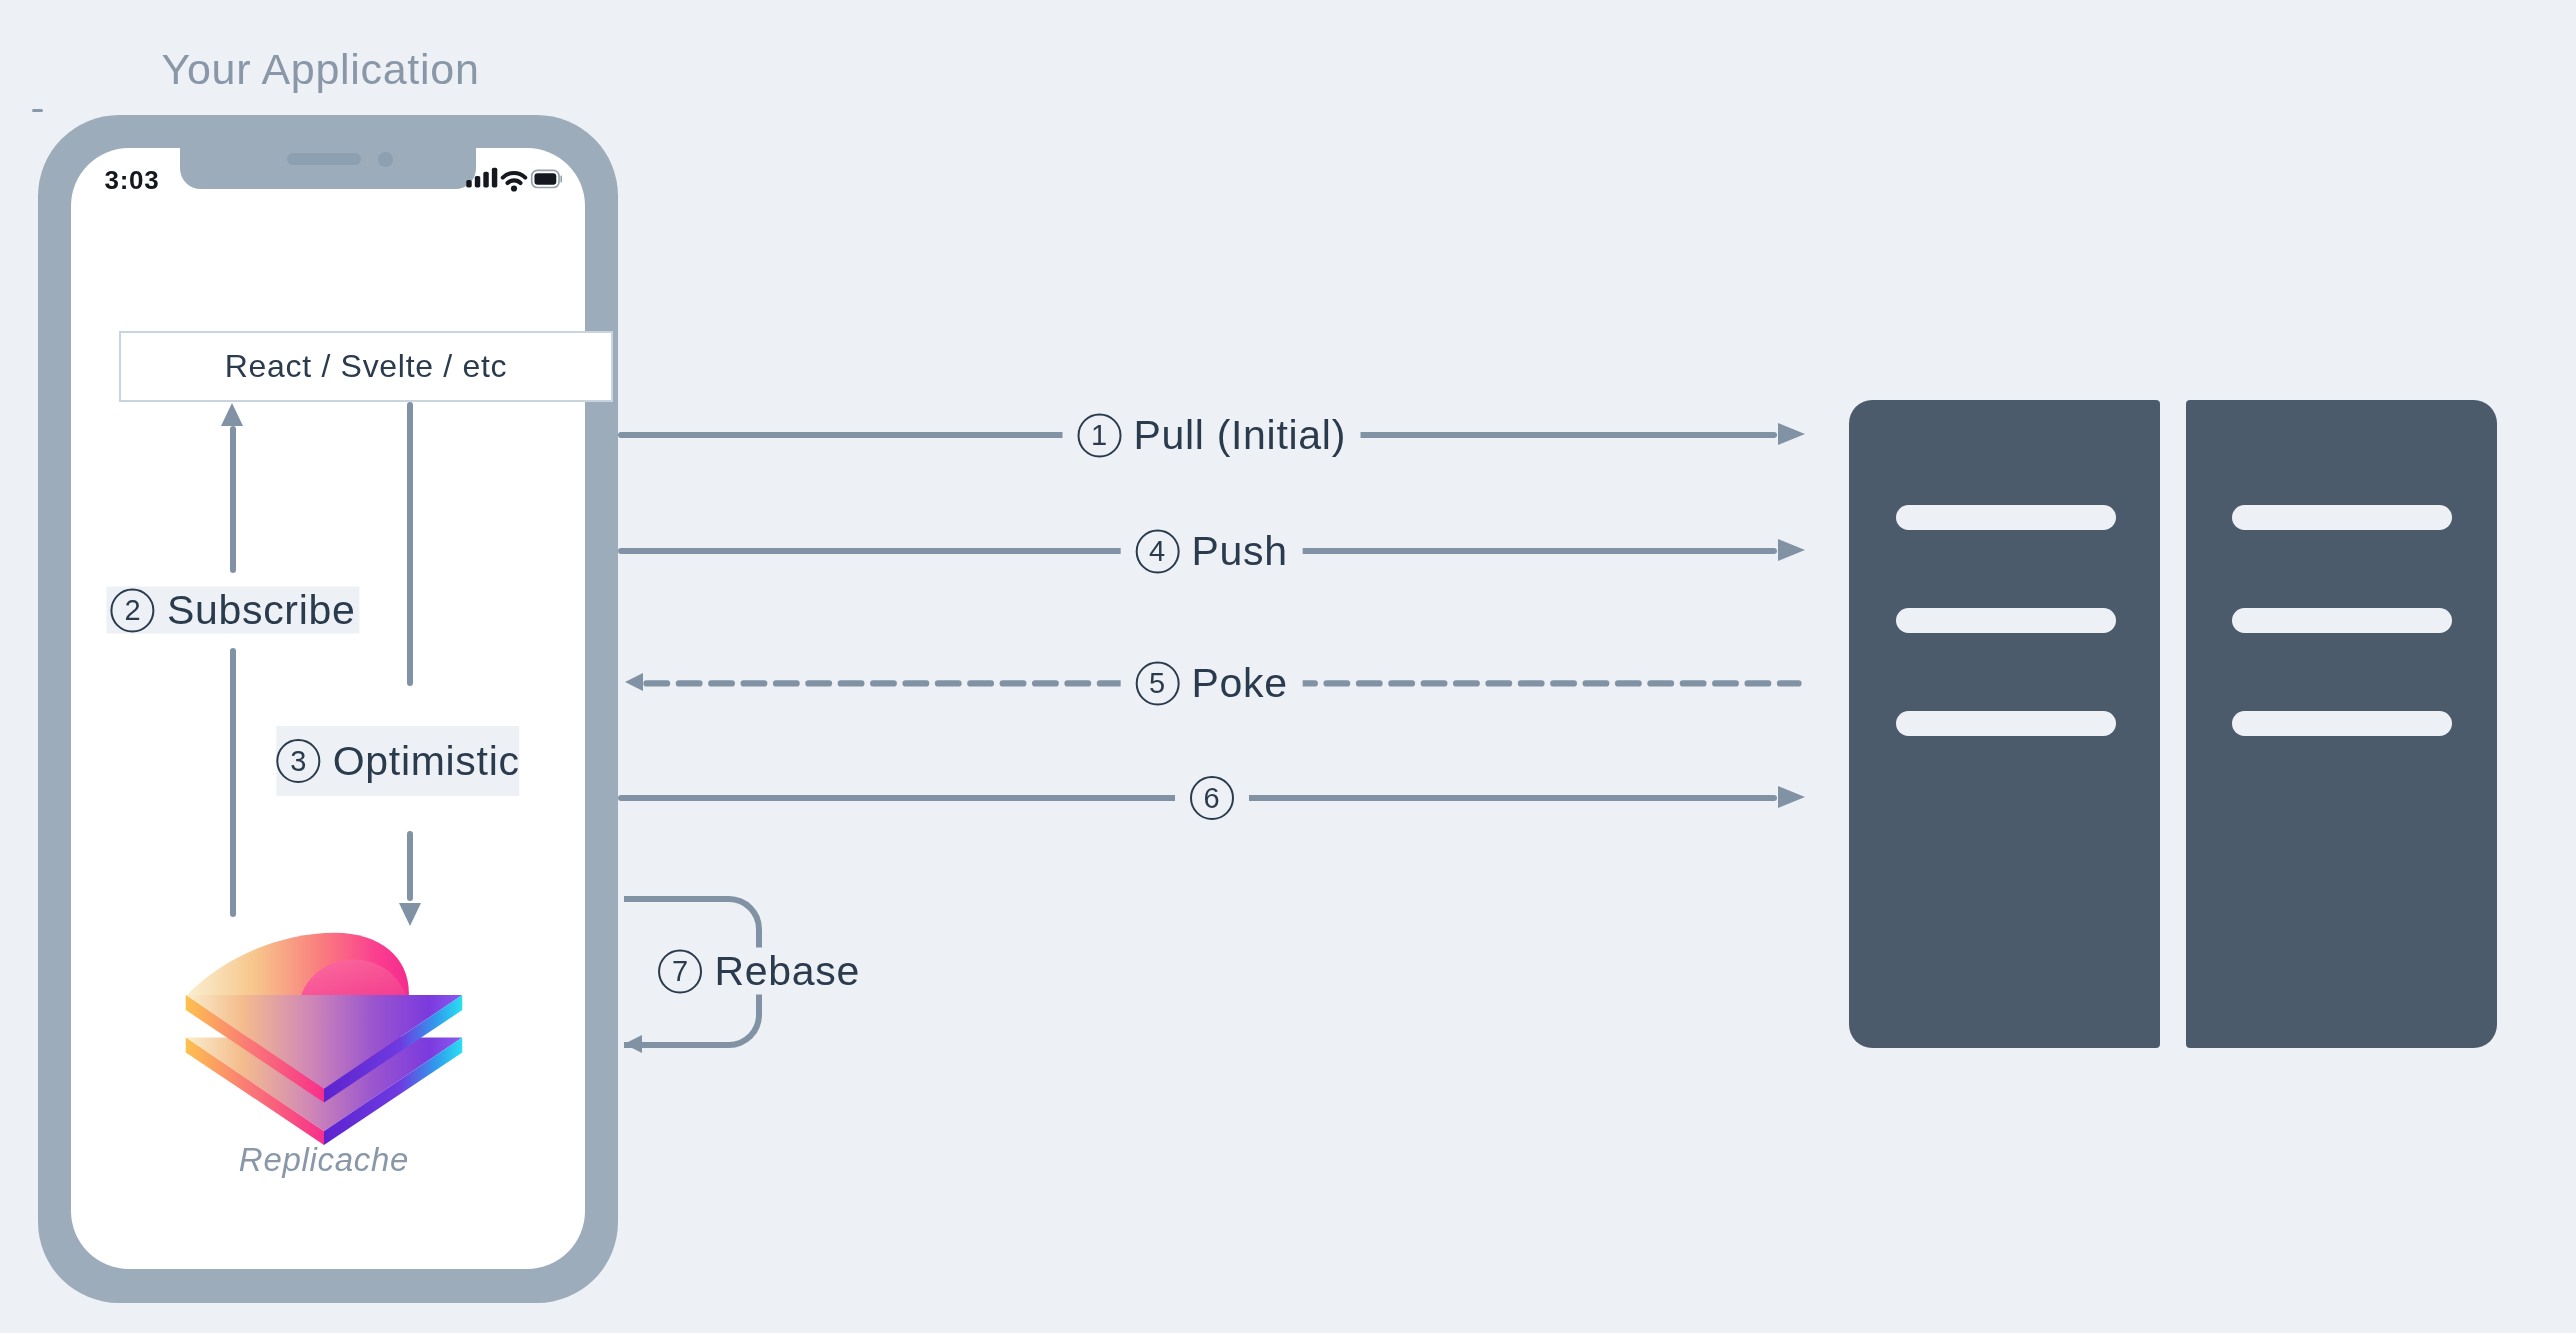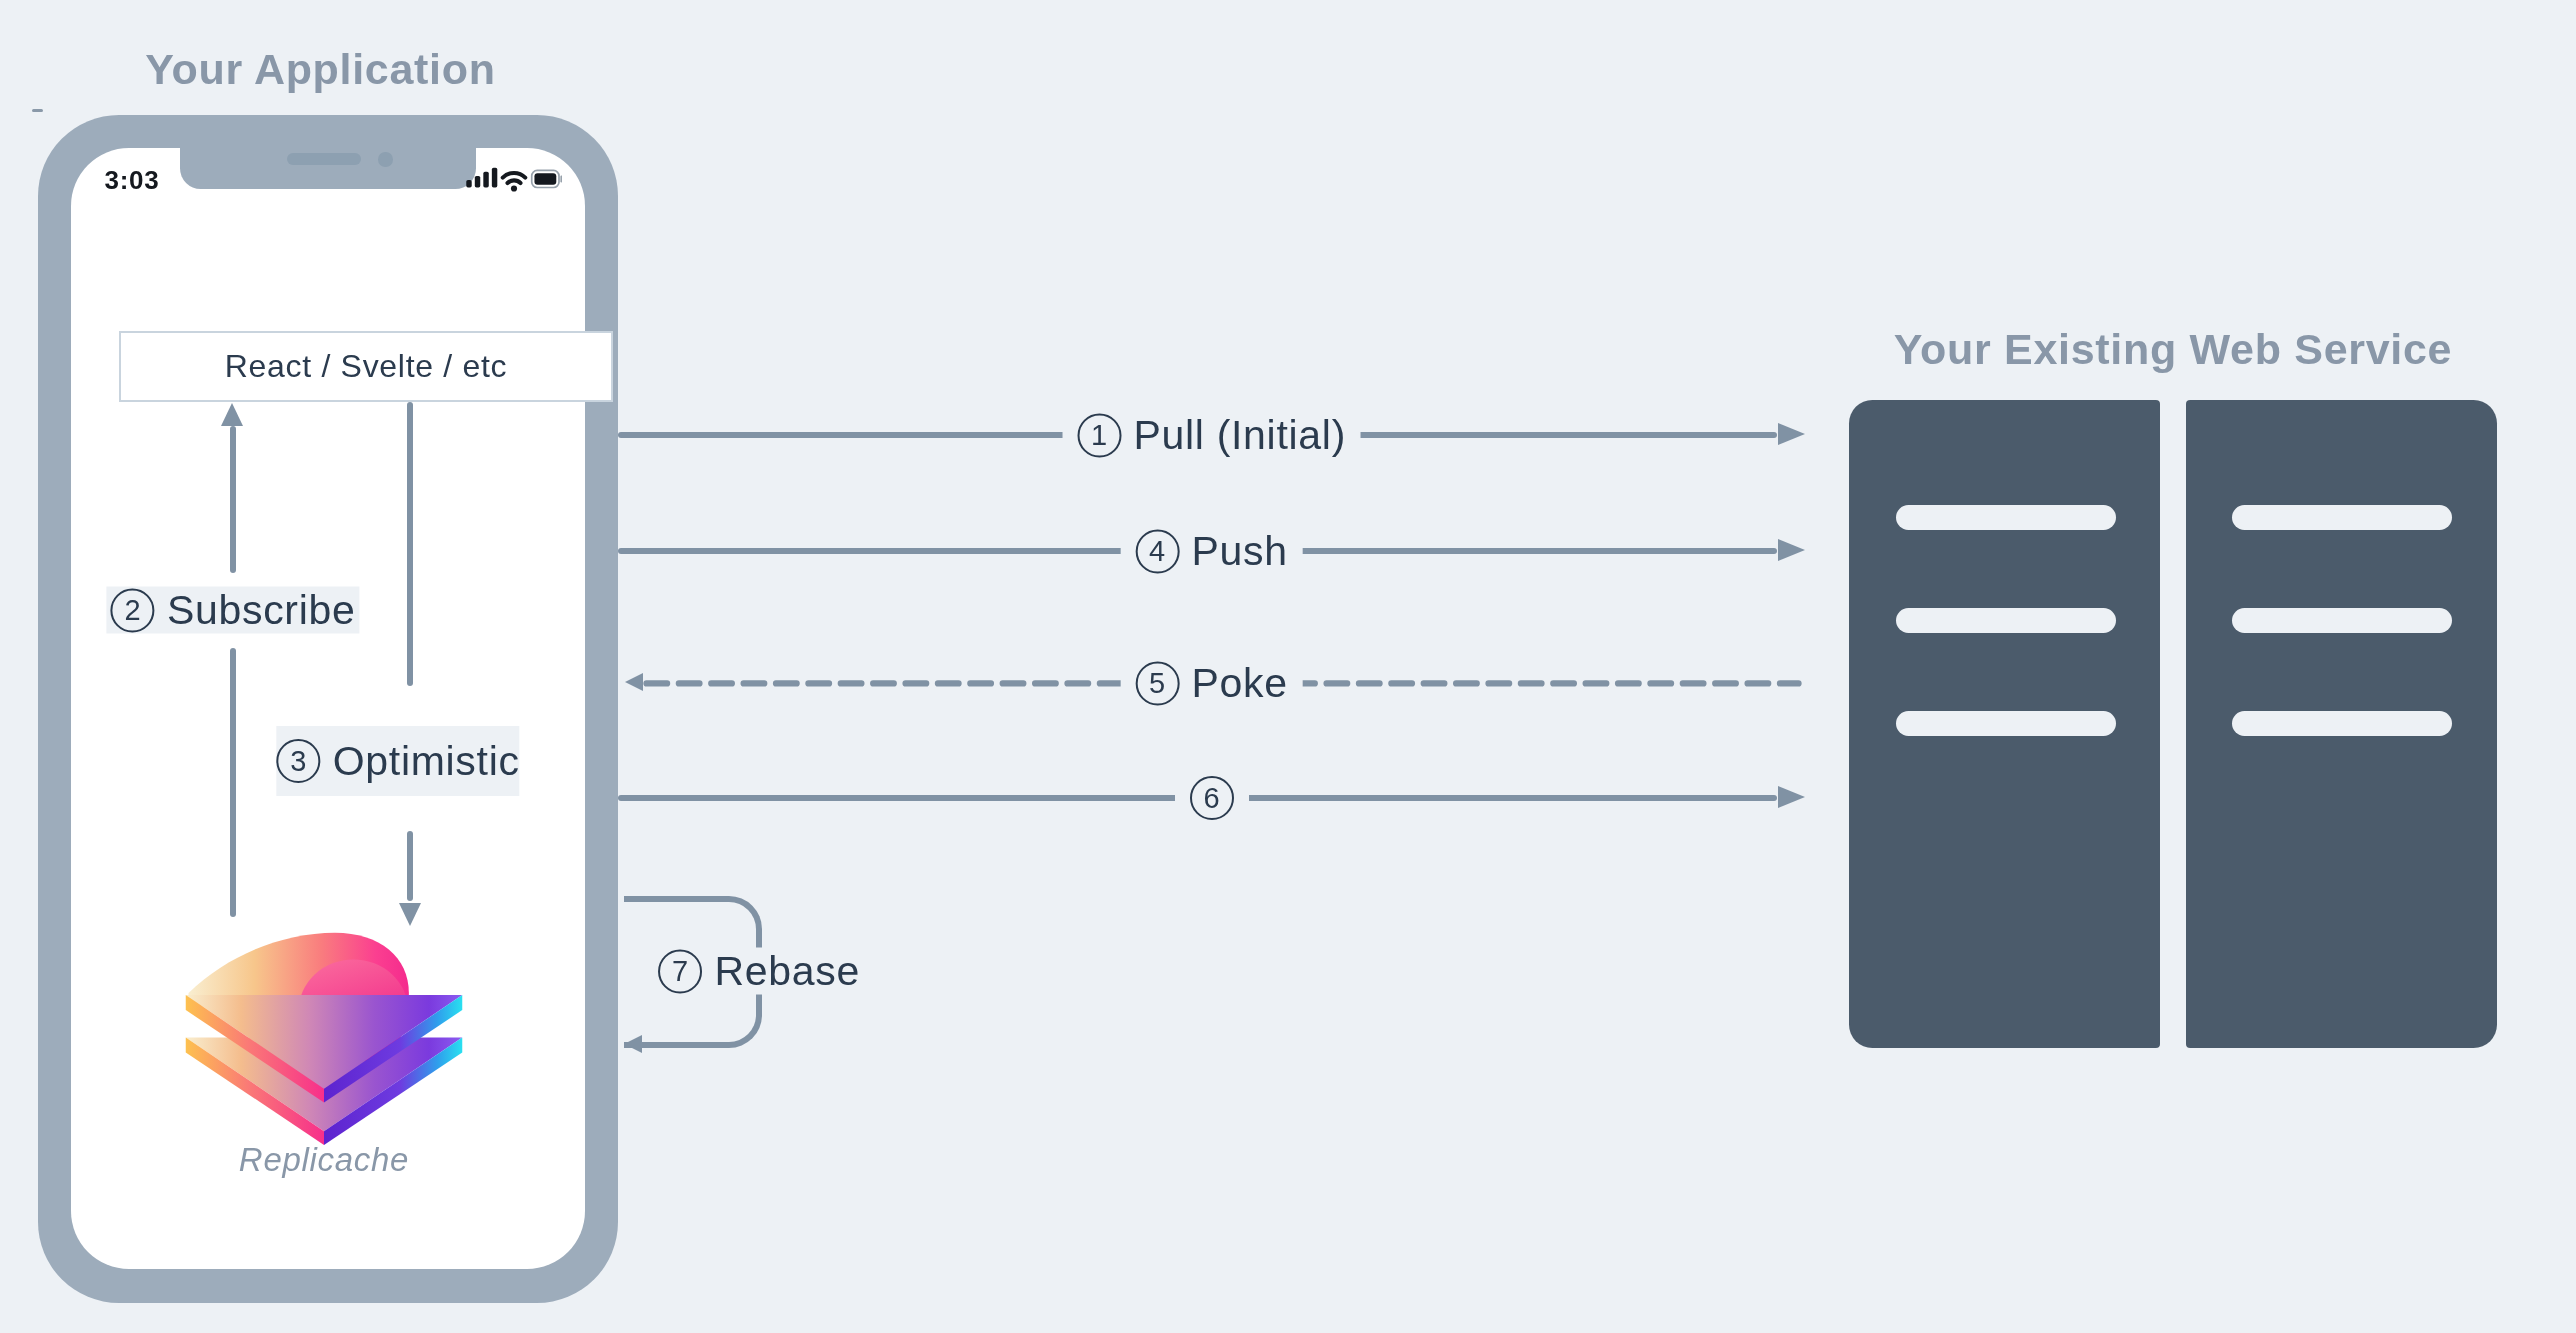--- a/index.html
+++ b/index.html
@@ -22,21 +22,21 @@
     font-family:"Liberation Sans","DejaVu Sans",sans-serif;
     position:relative;
     overflow:hidden;
   }
   #canvas{position:absolute;inset:0;width:2576px;height:1334px;}
 
   .abs{position:absolute;}
 
   
   .section-title{
-    font-size:43px;font-weight:700;color:var(--slate_title);
+    font-size:43px;font-weight:400;color:var(--slate_title);
     text-align:center;white-space:nowrap;letter-spacing:0.7px;
   }
   #app-title{left:24px;top:45px;width:593px;}
   #ws-title{left:1849px;top:325px;width:648px;}
 
   .artifact-dash{left:32px;top:109px;width:11px;height:3.4px;border-radius:2.1px;background:var(--artifact);}
 
   
   .phone-bezel{left:38px;top:115px;width:580px;height:1188px;border-radius:81px;background:var(--bezel);}
   .phone-screen{left:71px;top:148px;width:514px;height:1121px;border-radius:58px;background:#ffffff;}
@@ -252,21 +252,20 @@
     </div>
   </div>
 
   <div class="abs" id="rebase-bracket"></div>
   <div class="abs arrow-left" id="rebase-arrow"></div>
   <div class="abs label-chip" id="rebase-label">
     <span class="num-circle">7</span>
     <span class="flow-text">Rebase</span>
   </div>
 
-  <div class="abs section-title" id="ws-title">Your Existing Web Service</div>
 
   <div class="tower" id="tower-1">
     <div class="slot s1"></div>
     <div class="slot s2"></div>
     <div class="slot s3"></div>
   </div>
   <div class="tower" id="tower-2">
     <div class="slot s1"></div>
     <div class="slot s2"></div>
     <div class="slot s3"></div>

